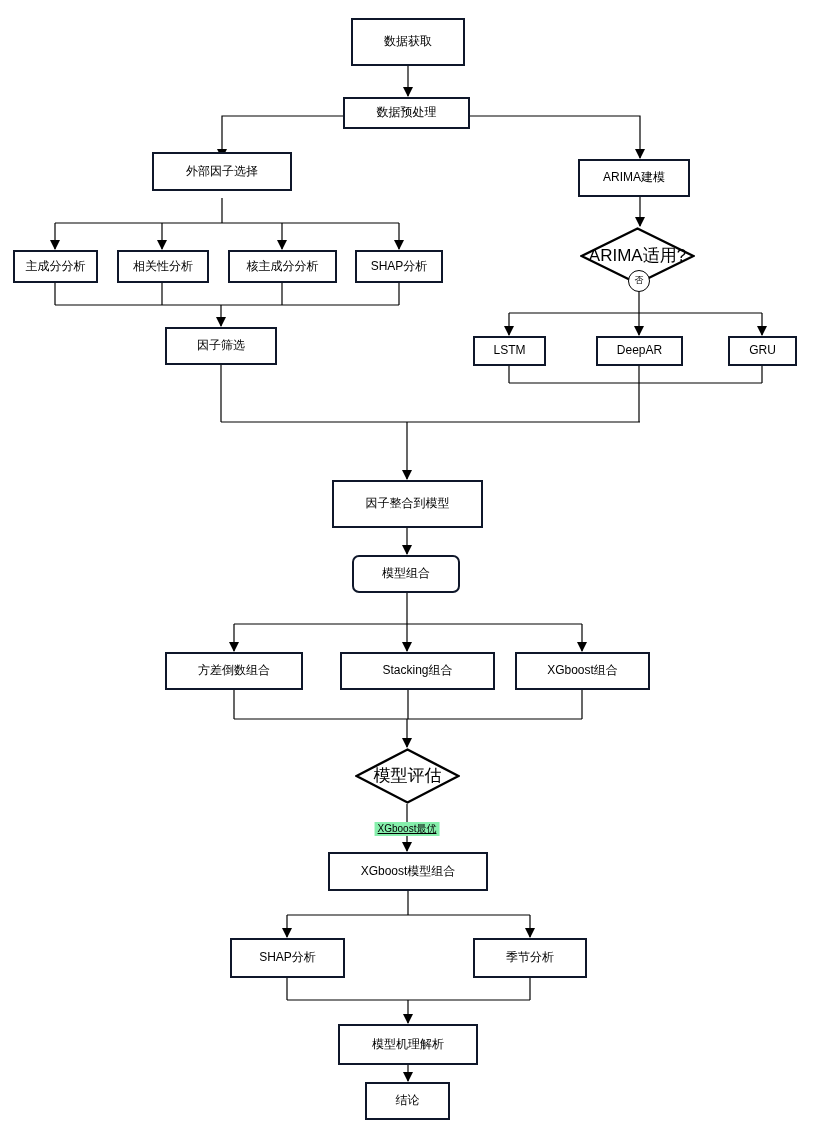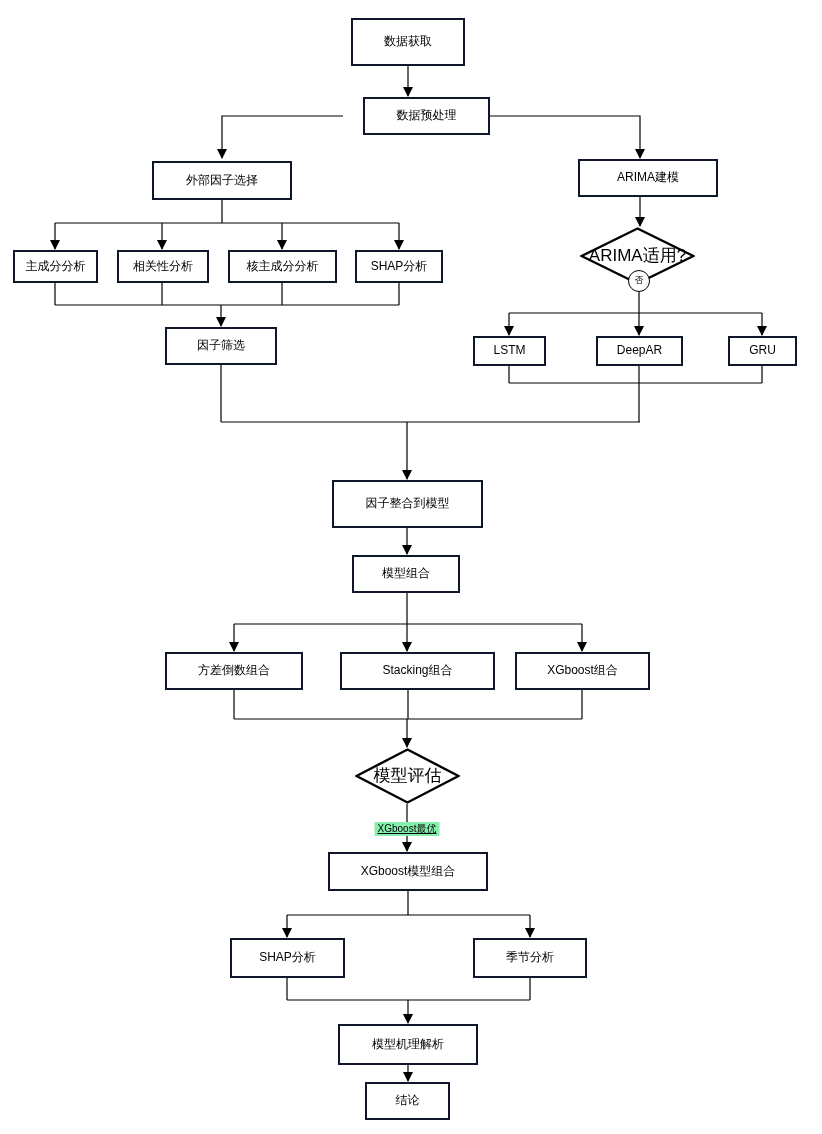--- a/index.html
+++ b/index.html
@@ -122,40 +122,40 @@
       <polyline points="287,915 530,915" fill="none" stroke="#000000" stroke-width="1.2"></polyline>
       <polyline points="287,915 287,937" fill="none" stroke="#000000" stroke-width="1.2" marker-end="url(#arrowhead)"></polyline>
       <polyline points="530,915 530,937" fill="none" stroke="#000000" stroke-width="1.2" marker-end="url(#arrowhead)"></polyline>
       <polyline points="287,978 287,1000" fill="none" stroke="#000000" stroke-width="1.2"></polyline>
       <polyline points="530,978 530,1000" fill="none" stroke="#000000" stroke-width="1.2"></polyline>
       <polyline points="287,1000 530,1000" fill="none" stroke="#000000" stroke-width="1.2"></polyline>
       <polyline points="408,1000 408,1023" fill="none" stroke="#000000" stroke-width="1.2" marker-end="url(#arrowhead)"></polyline>
       <polyline points="408,1065 408,1081" fill="none" stroke="#000000" stroke-width="1.2" marker-end="url(#arrowhead)"></polyline>
     </svg>
     <div class="node rect" style="left: 351px; top: 18px; width: 114px; height: 48px;">数据获取</div>
-    <div class="node rect" style="left: 363px; top: 97px; width: 127px; height: 38px;">数据预处理</div>
-    <div class="node rect" style="left: 152px; top: 161px; width: 140px; height: 39px;">外部因子选择</div>
-    <div class="node rect" style="left: 578px; top: 159px; width: 140px; height: 38px;">ARIMA建模</div>
+    <div class="node rect" style="left: 343px; top: 97px; width: 127px; height: 32px;">数据预处理</div>
+    <div class="node rect" style="left: 152px; top: 152px; width: 140px; height: 39px;">外部因子选择</div>
+    <div class="node rect" style="left: 578px; top: 159px; width: 112px; height: 38px;">ARIMA建模</div>
     <div class="node rect" style="left: 13px; top: 250px; width: 85px; height: 33px;">主成分分析</div>
     <div class="node rect" style="left: 117px; top: 250px; width: 92px; height: 33px;">相关性分析</div>
     <div class="node rect" style="left: 228px; top: 250px; width: 109px; height: 33px;">核主成分分析</div>
     <div class="node rect" style="left: 355px; top: 250px; width: 88px; height: 33px;">SHAP分析</div>
     <div class="node diamond" style="left: 580px; top: 227px; width: 115px; height: 58px;">
       <svg width="115" height="58">
         <polygon points="57.5,1.5 113.5,29 57.5,56.5 1.5,29" fill="#ffffff" stroke="#000000" stroke-width="2.4"></polygon>
       </svg>
       <span class="lbl">ARIMA适用?</span>
     </div>
     <div class="node circle" style="left: 628px; top: 270px; width: 22px; height: 22px;">否</div>
     <div class="node rect" style="left: 165px; top: 327px; width: 112px; height: 38px;">因子筛选</div>
     <div class="node rect" style="left: 473px; top: 336px; width: 73px; height: 30px;">LSTM</div>
     <div class="node rect" style="left: 596px; top: 336px; width: 87px; height: 30px;">DeepAR</div>
     <div class="node rect" style="left: 728px; top: 336px; width: 69px; height: 30px;">GRU</div>
     <div class="node rect" style="left: 332px; top: 480px; width: 151px; height: 48px;">因子整合到模型</div>
-    <div class="node rect" style="left: 352px; top: 555px; width: 108px; height: 38px;">模型组合</div>
+    <div class="node rect" style="left: 352px; top: 555px; width: 108px; height: 38px; border-radius: 7px;">模型组合</div>
     <div class="node rect" style="left: 165px; top: 652px; width: 138px; height: 38px;">方差倒数组合</div>
     <div class="node rect" style="left: 340px; top: 652px; width: 155px; height: 38px;">Stacking组合</div>
     <div class="node rect" style="left: 515px; top: 652px; width: 135px; height: 38px;">XGboost组合</div>
     <div class="node diamond" style="left: 355px; top: 748px; width: 105px; height: 56px;">
       <svg width="105" height="56">
         <polygon points="52.5,1.5 103.5,28 52.5,54.5 1.5,28" fill="#ffffff" stroke="#000000" stroke-width="2.4"></polygon>
       </svg>
       <span class="lbl">模型评估</span>
     </div>
     <div class="node rect" style="left: 328px; top: 852px; width: 160px; height: 39px;">XGboost模型组合</div>

